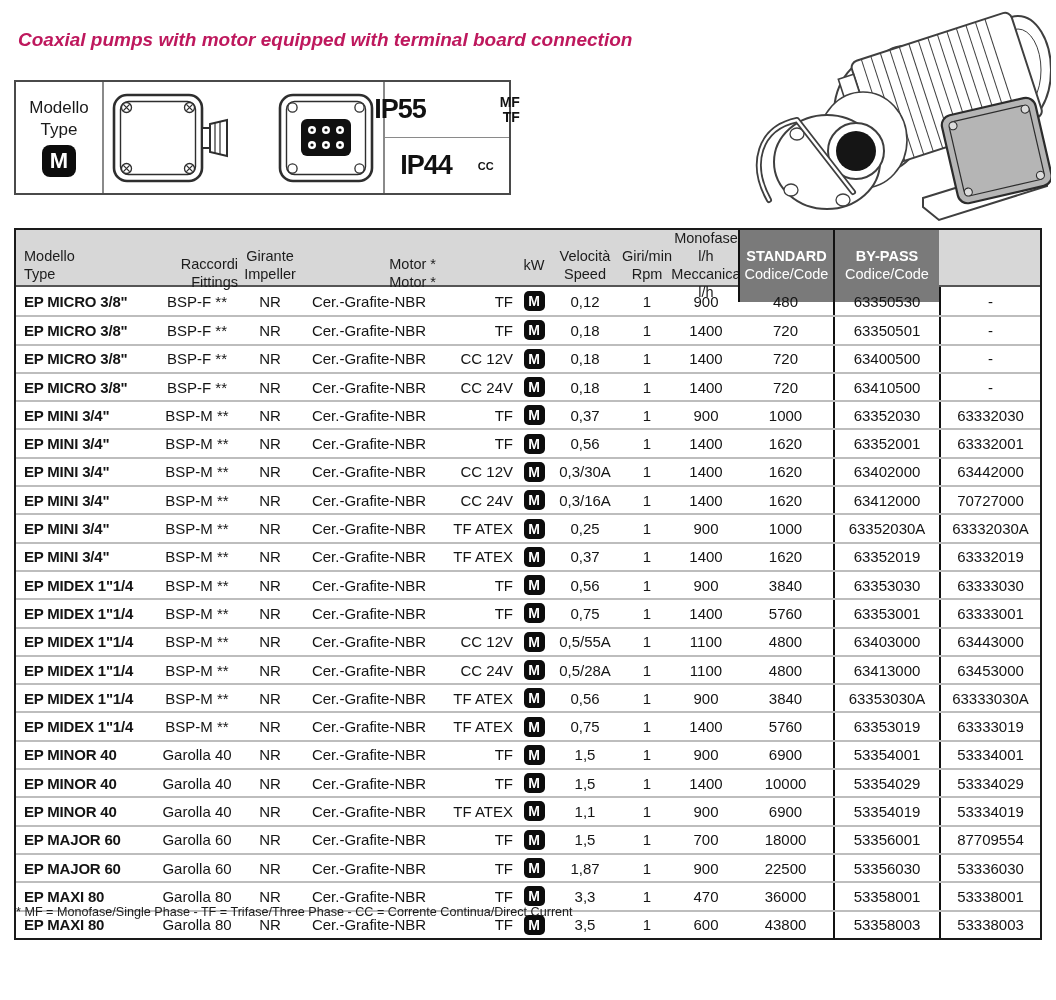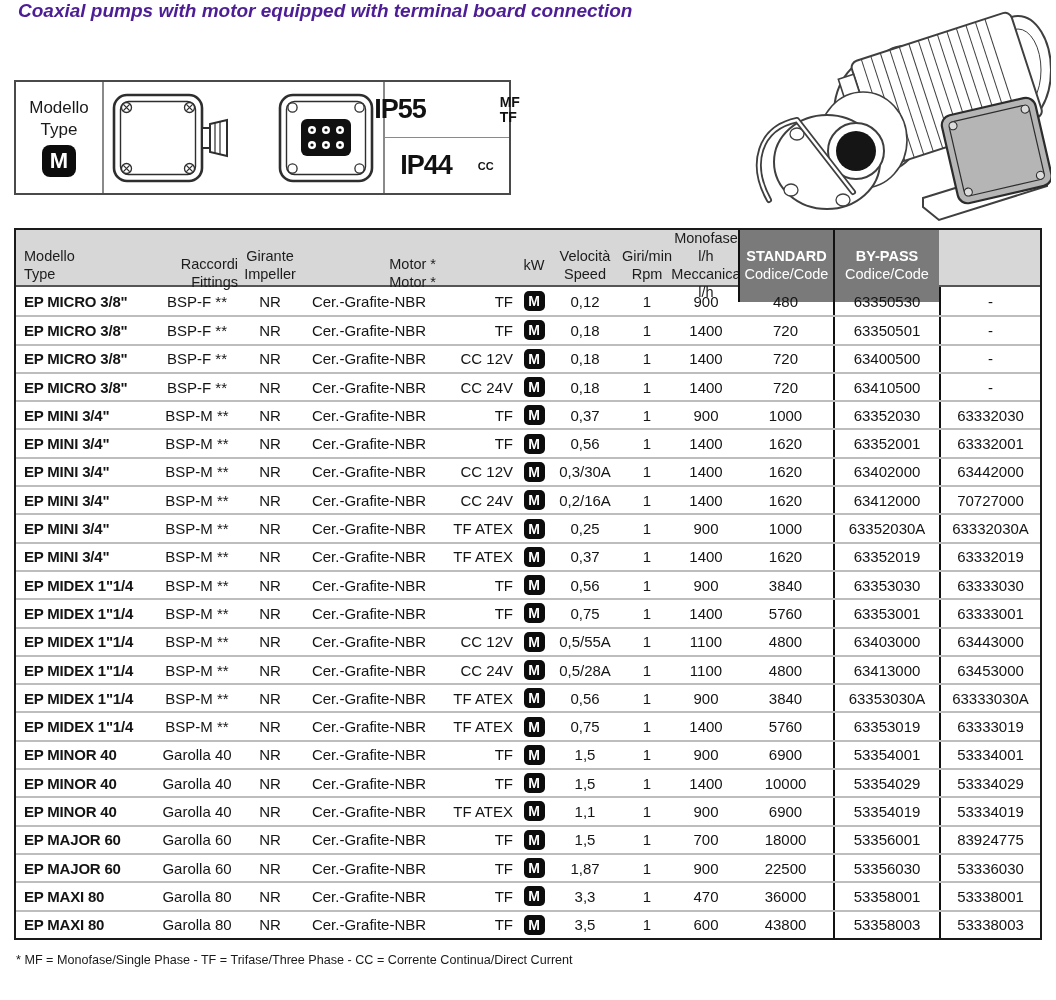--- a/index.html
+++ b/index.html
@@ -4,22 +4,22 @@
 <style>
   * { margin:0; padding:0; box-sizing:border-box; }
   html,body { background:#fff; }
   .page {
     position:relative; width:1056px; height:1000px; background:#fff;
     font-family:"Liberation Sans", sans-serif; color:#111; overflow:hidden;
   }
 
   
   .title {
-    position:absolute; left:18px; top:0;
-    font-size:19px; font-weight:bold; font-style:italic; color:#4c1d95;
+    position:absolute; left:18px; top:29px;
+    font-size:19px; font-weight:bold; font-style:italic; color:#be185d;
   }
 
   
   .spec-box {
     position:absolute; left:14px; top:80px; width:497px; height:115px;
     border:2px solid #4a4a4a; background:#fff; display:flex;
   }
   .spec-model {
     width:88px; border-right:2px solid #8a8a8a;
     display:flex; flex-direction:column; align-items:center; justify-content:center; gap:2px;
@@ -28,21 +28,21 @@
   .m-badge-big {
     margin-top:4px; width:34px; height:32px; background:#0c0c0c; border-radius:8px;
     color:#fff; font-weight:bold; font-size:22px;
     display:flex; align-items:center; justify-content:center;
   }
   .spec-icons {
     flex:1; border-right:2px solid #8a8a8a;
     display:flex; align-items:center; justify-content:center; gap:38px;
   }
   .spec-ip { width:124px; display:flex; flex-direction:column; }
-  .ip-row { flex:1; display:flex; align-items:center; justify-content:center; gap:26px; }
+  .ip-row { flex:1; display:flex; align-items:center; justify-content:center; gap:26px;text-align:right; }
   .ip-row + .ip-row { border-top:1.5px solid #8a8a8a; }
   .ip-code { font-size:27px; font-weight:bold; letter-spacing:-1px; }
   .ip-motors { display:flex; flex-direction:column; line-height:1.05;margin-left:48px; }
   .ip-motors span { font-size:14px; font-weight:bold; }
   .ip-single { font-size:11px; font-weight:bold; }
 
   
   .pump-art { position:absolute; left:735px; top:2px; width:316px; height:222px; }
 
   
@@ -69,21 +69,21 @@
   .tc { display:flex; align-items:center; justify-content:center; font-size:15px; color:#141414; }
   .tc.model { justify-content:flex-start; padding-left:8px; font-weight:bold; letter-spacing:-0.2px; }
   .tc.motor { justify-content:flex-end; padding-right:5px; }
   .m-badge {
     width:21px; height:20px; background:#0c0c0c; border-radius:5px;
     color:#fff; font-weight:bold; font-size:14px;
     display:flex; align-items:center; justify-content:center;
   }
 
   
-  .notes { position:absolute; left:16px; top:951px; width:1032px; }
+  .notes { position:absolute; left:16px; top:903px; width:1032px; }
   .notes div { font-size:12.6px; color:#1a1a1a; line-height:1.55; white-space:nowrap; }
 </style>
 </head>
 <body>
 
 <div class="page">
 
   <div class="title">Coaxial pumps with motor equipped with terminal board connection</div>
 
   <div class="spec-box">
@@ -380,21 +380,21 @@
 
     <div class="trow">
       <div class="tc model">EP MINI 3/4"</div>
       <div class="tc">BSP-M **</div>
       <div class="tc">NR</div>
       <div class="tc">Cer.-Grafite-NBR</div>
       <div class="tc motor">CC 24V</div>
       <div class="tc">
         <span class="m-badge">M</span>
       </div>
-      <div class="tc">0,2/16A</div>
+      <div class="tc">0,3/16A</div>
       <div class="tc">1</div>
       <div class="tc">1400</div>
       <div class="tc">1620</div>
       <div class="tc bl">63412000</div>
       <div class="tc bl">70727000</div>
     </div>
 
     <div class="trow">
       <div class="tc model">EP MINI 3/4"</div>
       <div class="tc">BSP-M **</div>
@@ -589,21 +589,21 @@
       <div class="tc">Cer.-Grafite-NBR</div>
       <div class="tc motor">TF</div>
       <div class="tc">
         <span class="m-badge">M</span>
       </div>
       <div class="tc">1,5</div>
       <div class="tc">1</div>
       <div class="tc">700</div>
       <div class="tc">18000</div>
       <div class="tc bl">53356001</div>
-      <div class="tc bl">83924775</div>
+      <div class="tc bl">87709554</div>
     </div>
 
     <div class="trow">
       <div class="tc model">EP MAJOR 60</div>
       <div class="tc">Garolla 60</div>
       <div class="tc">NR</div>
       <div class="tc">Cer.-Grafite-NBR</div>
       <div class="tc motor">TF</div>
       <div class="tc">
         <span class="m-badge">M</span>

